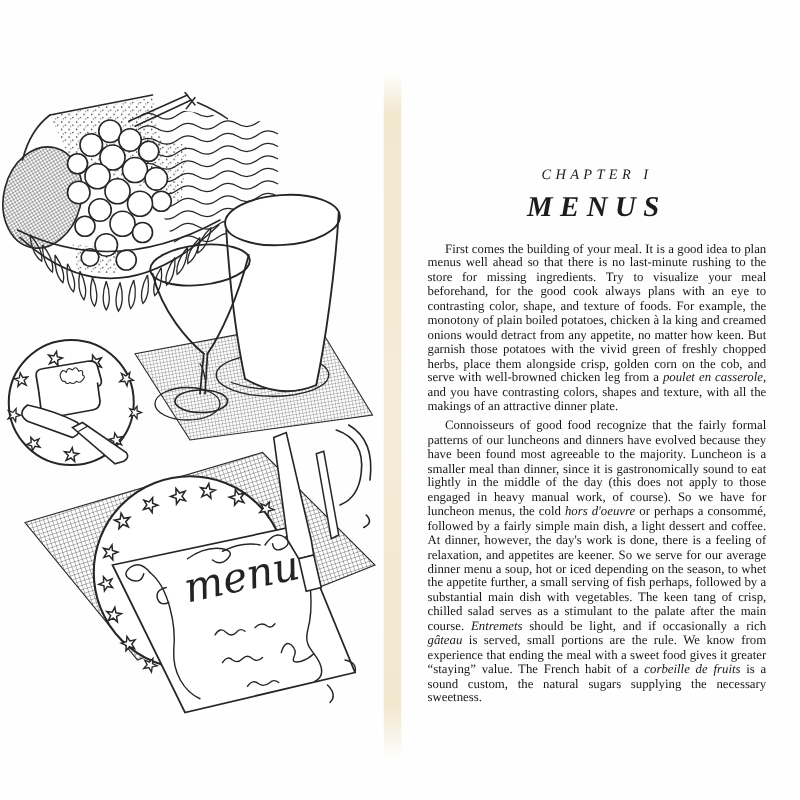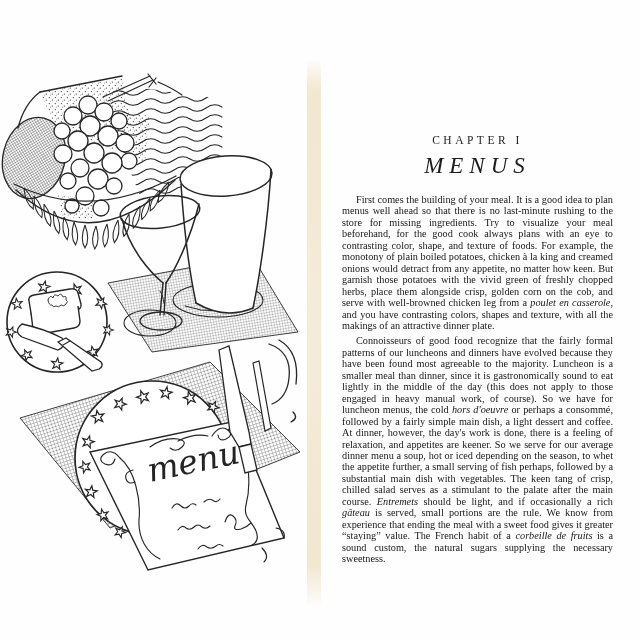--- a/index.html
+++ b/index.html
@@ -14,26 +14,26 @@
     position:absolute;left:307px;top:58px;width:14px;height:550px;
     background:linear-gradient(to bottom,
       rgba(242,231,207,0) 0%,#f2e7cf 6%,#f5ecd8 50%,#f2e7cf 92%,rgba(242,231,207,0) 100%);
     border-radius:6px;
   }
   .illustration{position:absolute;left:0;top:0;}
   .right-page{
     position:absolute;left:338px;top:134px;width:279px;
   }
   .chapter-label{
-    text-align:center;font-size:11.5px;letter-spacing:3.5px;
+    text-align:center;font-style:italic;font-size:11.5px;letter-spacing:3.5px;
     line-height:12px;white-space:nowrap;
   }
   .chapter-title{
     text-align:center;font-style:italic;font-size:23px;letter-spacing:6px;
-    line-height:26px;margin-top:7px;white-space:nowrap;
+    line-height:26px;margin-top:7px;white-space:nowrap;font-weight:bold;
   }
   .body-text{margin-top:15px;}
   .body-text p{
     margin:4px;font-size:10.25px;line-height:11.45px;
     text-align:justify;text-indent:14px;color:#171717;
   }
   .body-text i{font-style:italic;}
   svg .ink{stroke:#262626;fill:none;stroke-linecap:round;stroke-linejoin:round;}
 </style>
 </head>

